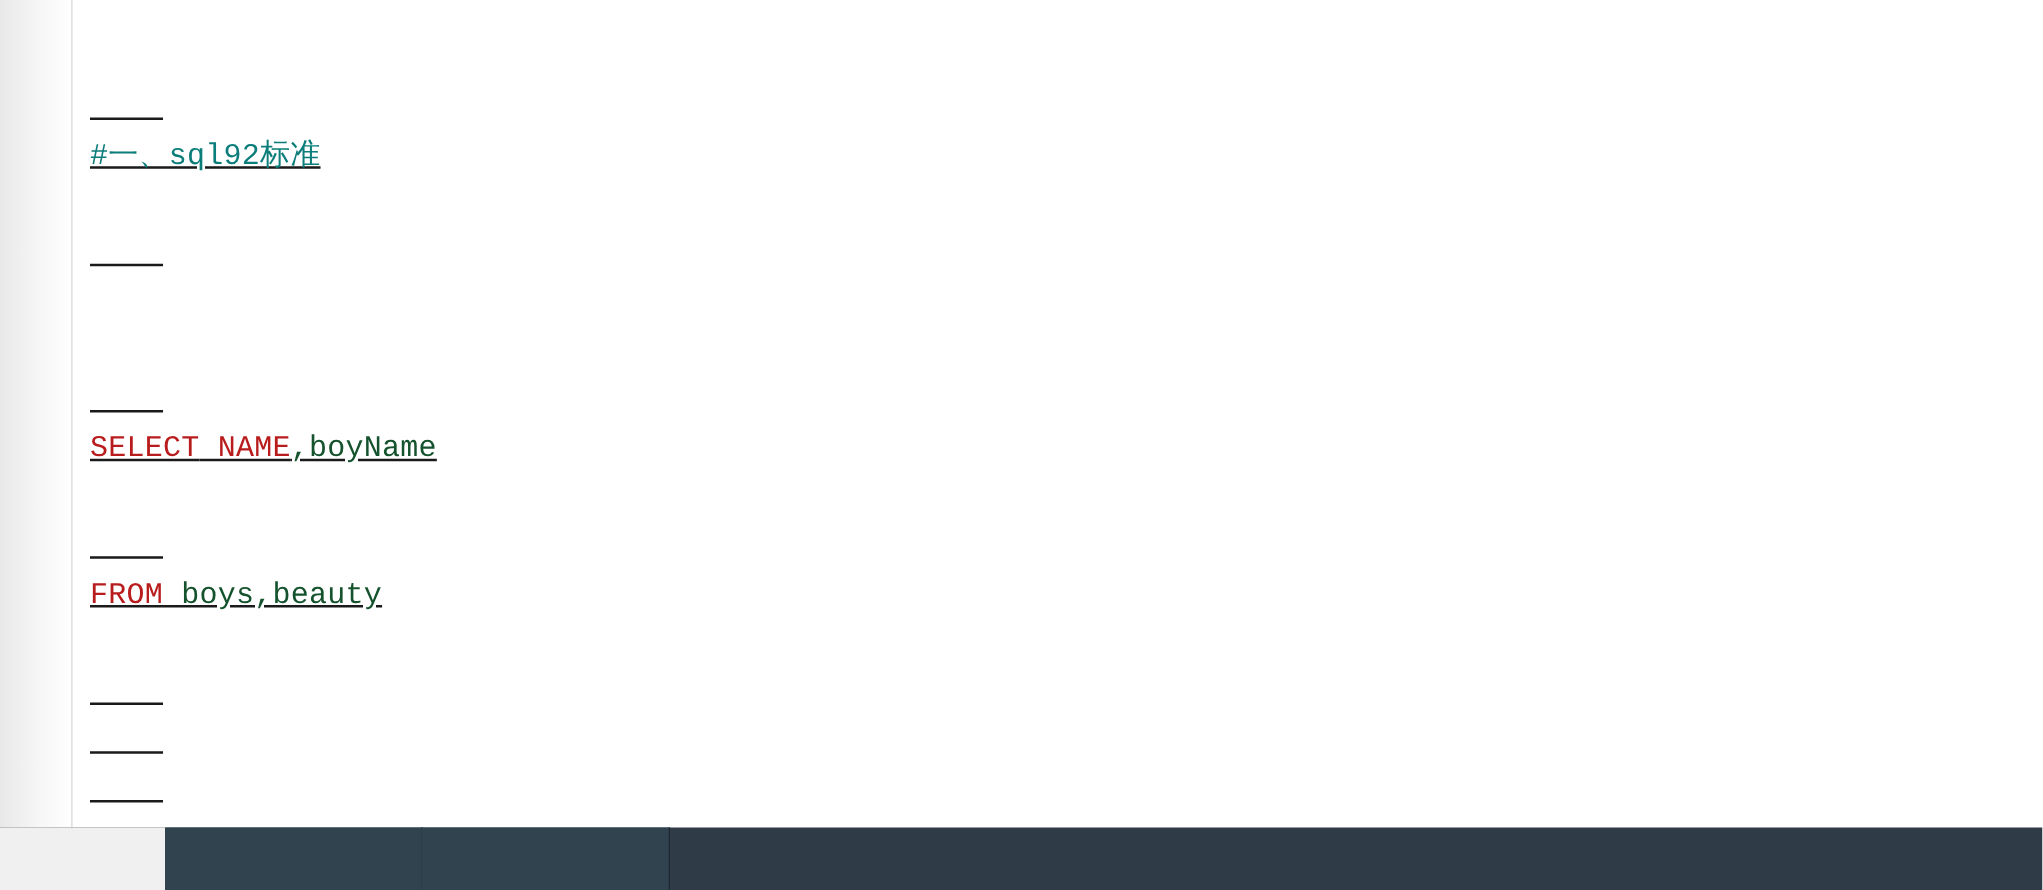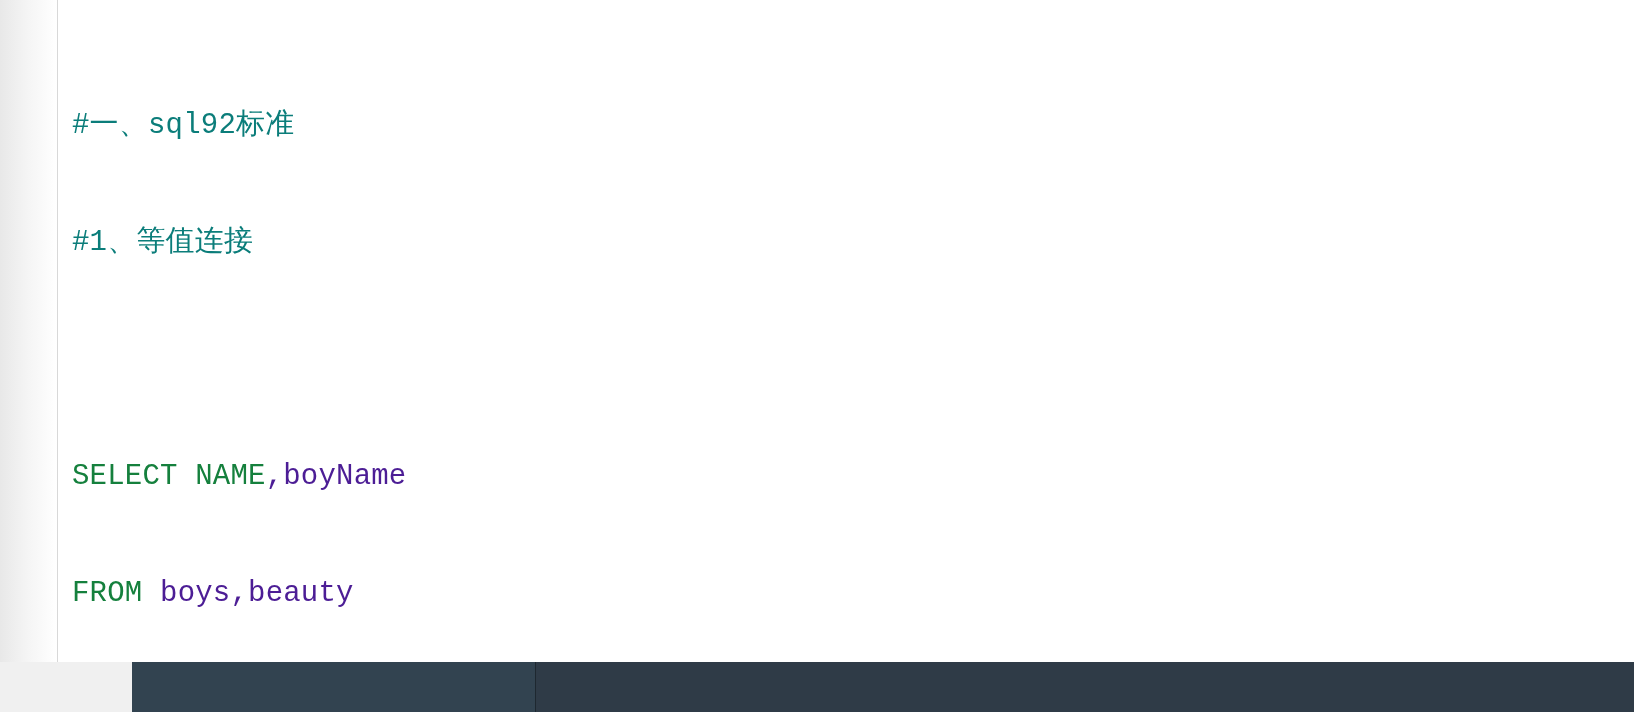--- a/index.html
+++ b/index.html
@@ -20,35 +20,36 @@
   .gutter {
     width: 58px;
     height: 100%;
     background: linear-gradient(to right, #e8e8e8 0%, #f5f5f5 50%, #ffffff 100%);
     border-right: 1px solid #d8d8d8;
     box-sizing: border-box;
   }
   .code-area {
     flex: 1;
     padding: 28px 0 0 14px;
-    font-size: 29px;
+    font-size: 24px;
     line-height: 39px;
     white-space: pre;
     color: #1a1a1a;
     position: relative;
     letter-spacing: 0.2px;
+    text-decoration: underline;
   }
   .line {
     height: 39px;
     display: flex;
     align-items: center;
   }
   .comment { color: #0b7d7a; } 
-  .keyword { color: #15803d; } 
-  .normal  { color: #4c1d95; }
+  .keyword { color: #b91c1c; } 
+  .normal  { color: #14532d; }
   .footer {
     height: 50px;
     width: 100%;
     background: #2f3b47;
     position: relative;
   }
   .footer .tab {
     position: absolute;
     left: 0;
     top: 0;
@@ -76,21 +77,20 @@
     border-right: 1px solid #1e2830;
   }
 </style>
 </head>
 <body>
 
 <div class="editor-wrap">
   <div class="gutter"></div>
   <div class="code-area">
     <div class="line"><span class="comment">#一、sql92标准</span></div>
-    <div class="line"><span class="comment">#1、等值连接</span></div>
     <div class="line"><span class="normal"></span></div>
     <div class="line"><span class="keyword">SELECT</span><span class="keyword"> NAME</span><span class="normal">,boyName</span></div>
     <div class="line"><span class="keyword">FROM</span><span class="normal"> boys,beauty</span></div>
     
     
     
     
     
     
     

